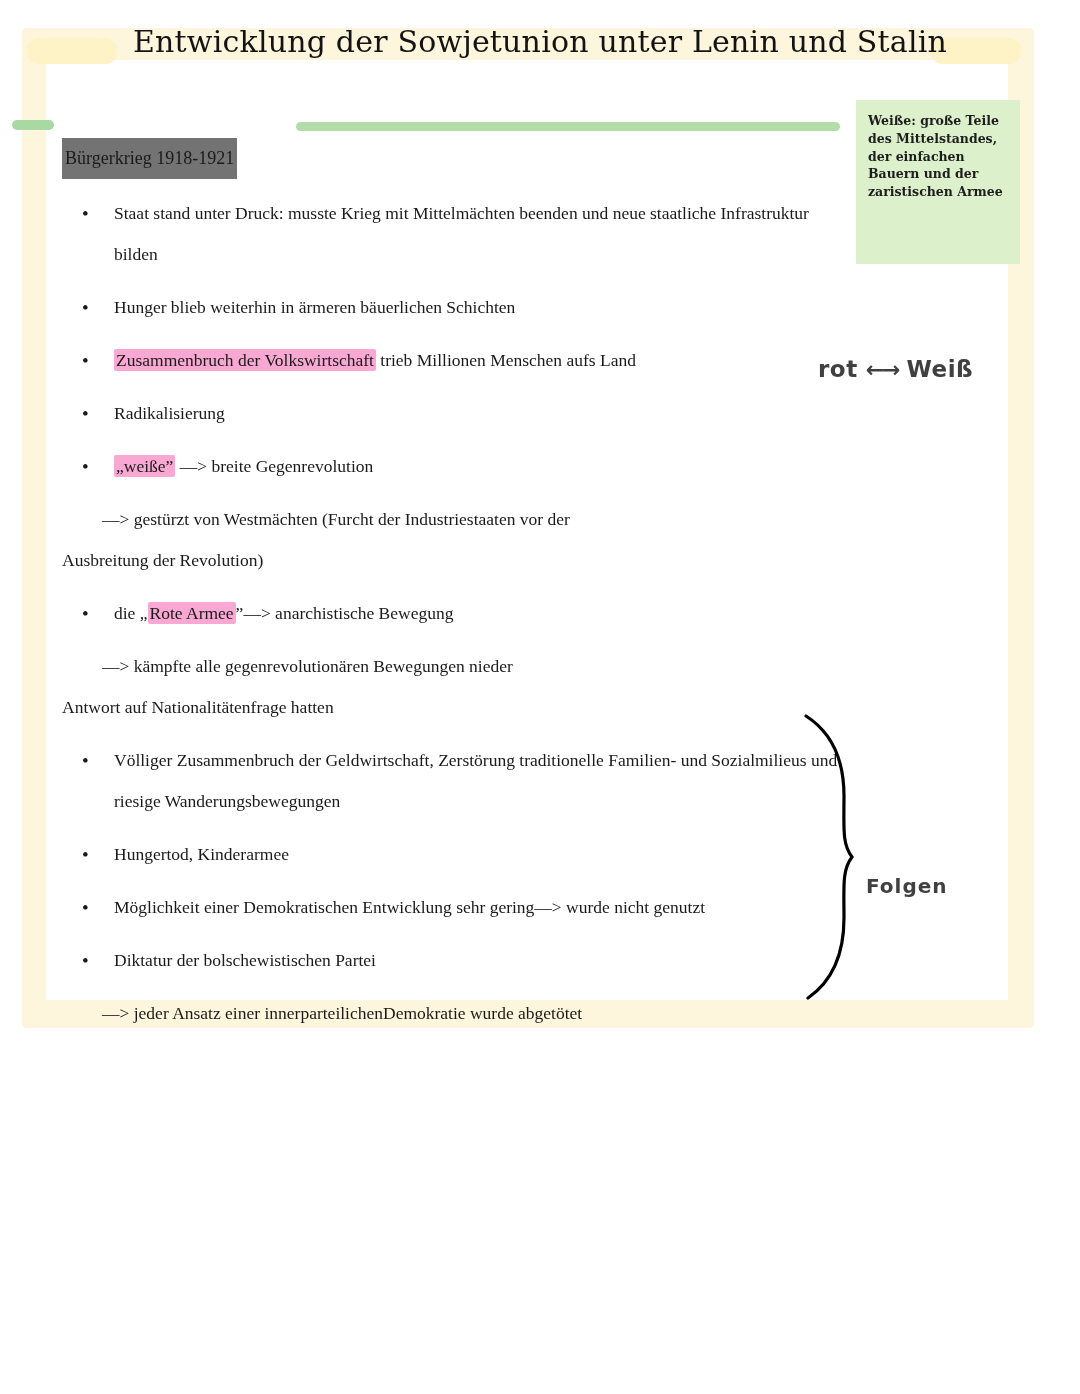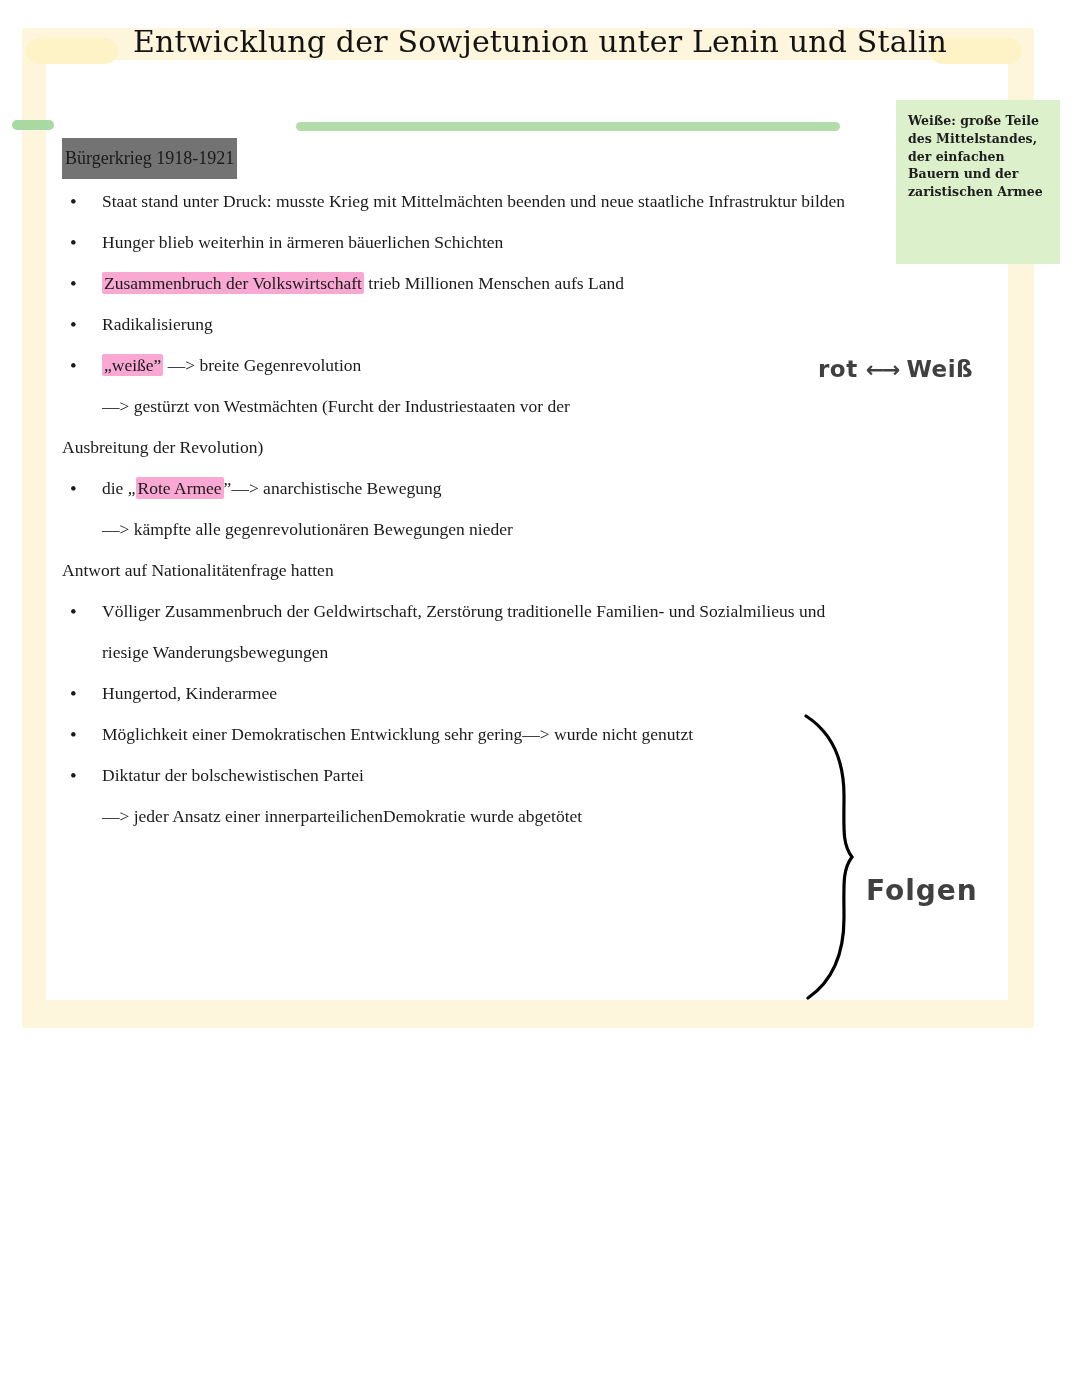--- a/index.html
+++ b/index.html
@@ -103,21 +103,20 @@
     width: 164px;
     height: 164px;
     background: #ddf0cc;
     padding: 12px 12px 0 12px;
     box-sizing: border-box;
     font-family: "DejaVu Serif", serif;
     font-size: 12.5px;
     line-height: 1.42;
     color: #1d1d1d;
     font-weight: bold;
-    margin-left: 40px;
   }
 
   
   .content {
     position: absolute;
     left: 62px;
     top: 138px;
     width: 790px;
     font-size: 17.5px;
     line-height: 41px;
@@ -134,21 +133,21 @@
 
   ul.bullets {
     list-style: none;
     margin: 0;
     padding: 0;
   }
 
   li.bullet {
     position: relative;
     padding-left: 40px;
-    margin: 0;
+    margin: 12px;
   }
   li.bullet::before {
     content: "•";
     position: absolute;
     left: 8px;
     top: 0;
     font-size: 19px;
     line-height: 41px;
   }
 
@@ -180,21 +179,21 @@
     letter-spacing: 0.5px;
   }
   .hand-rot-weiss .arrow {
     font-size: 22px;
     padding: 0 8px;
     letter-spacing: -2px;
   }
   .hand-folgen {
     left: 866px;
     top: 826px;
-    font-size: 28px;
+    font-size: 20px;
     letter-spacing: 1px;
   }
 
   .brace {
     position: absolute;
     left: 800px;
     top: 712px;
   }
 
   

